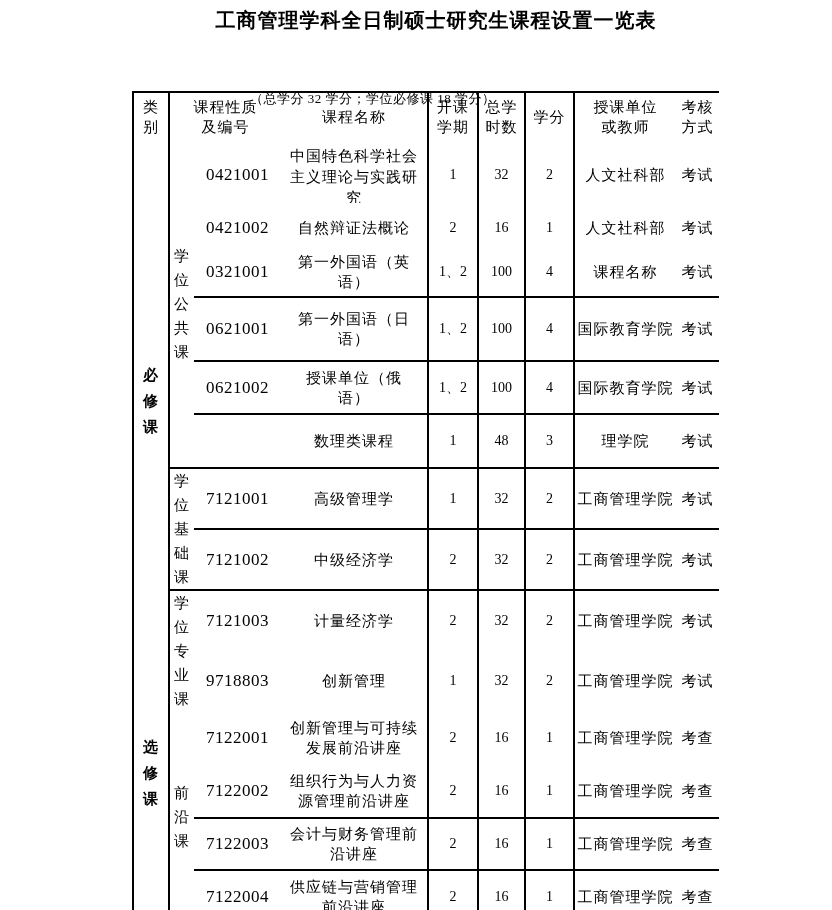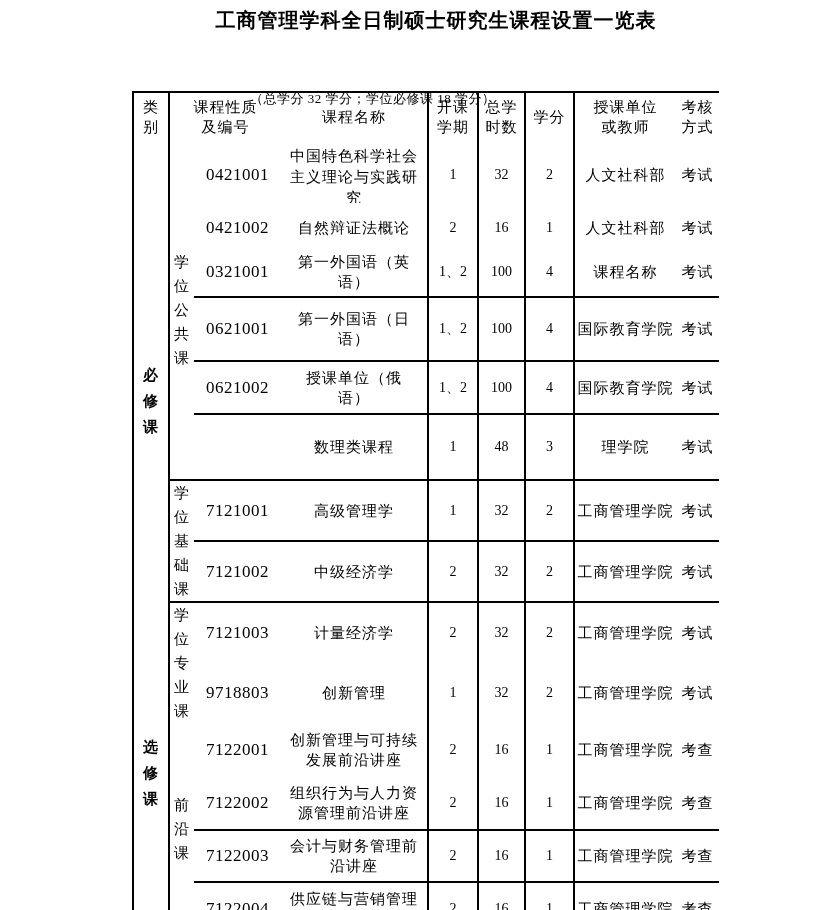--- a/index.html
+++ b/index.html
@@ -127,21 +127,21 @@
       <td class="bb code">0621002</td>
       <td class="bb br"><div class="name-inner">授课单位（俄
 语）</div></td>
       <td class="bb br num">1、2</td>
       <td class="bb br num">100</td>
       <td class="bb br num">4</td>
       <td class="bb">国际教育学院</td>
       <td class="bb">考试</td>
     </tr>
 
-    <tr style="height:66px">
+    <tr style="height:54px">
       <td class="bb code"></td>
       <td class="bb br"><div class="name-inner">数理类课程</div></td>
       <td class="bb br num">1</td>
       <td class="bb br num">48</td>
       <td class="bb br num">3</td>
       <td class="bb">理学院</td>
       <td class="bb">考试</td>
     </tr>
 
     <tr style="height:53px">

